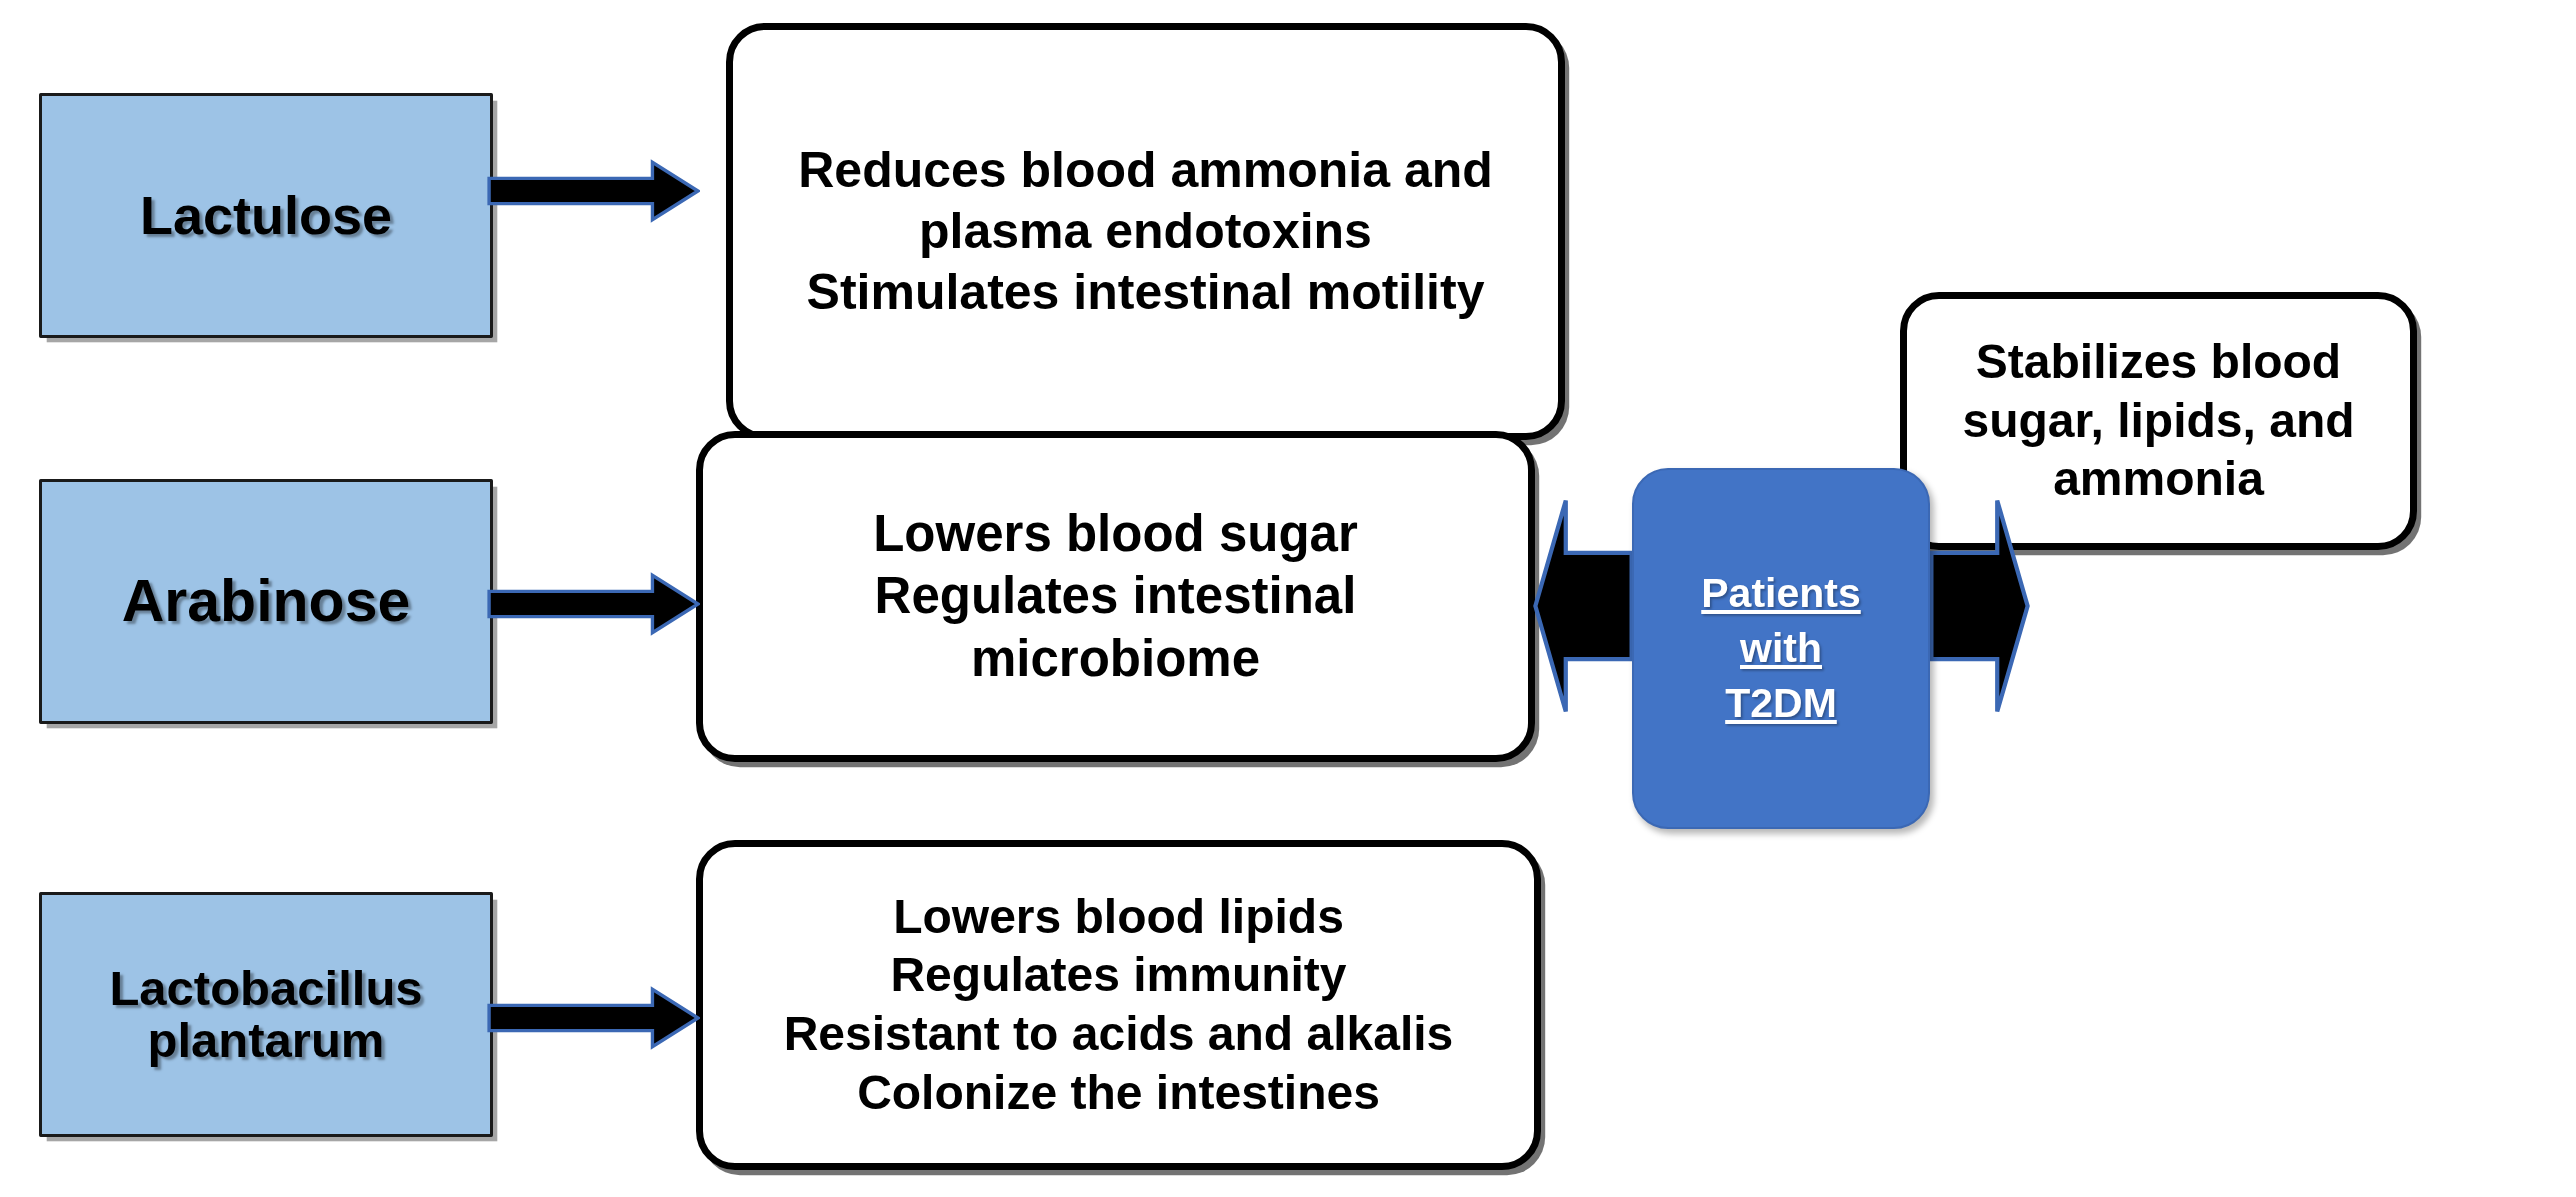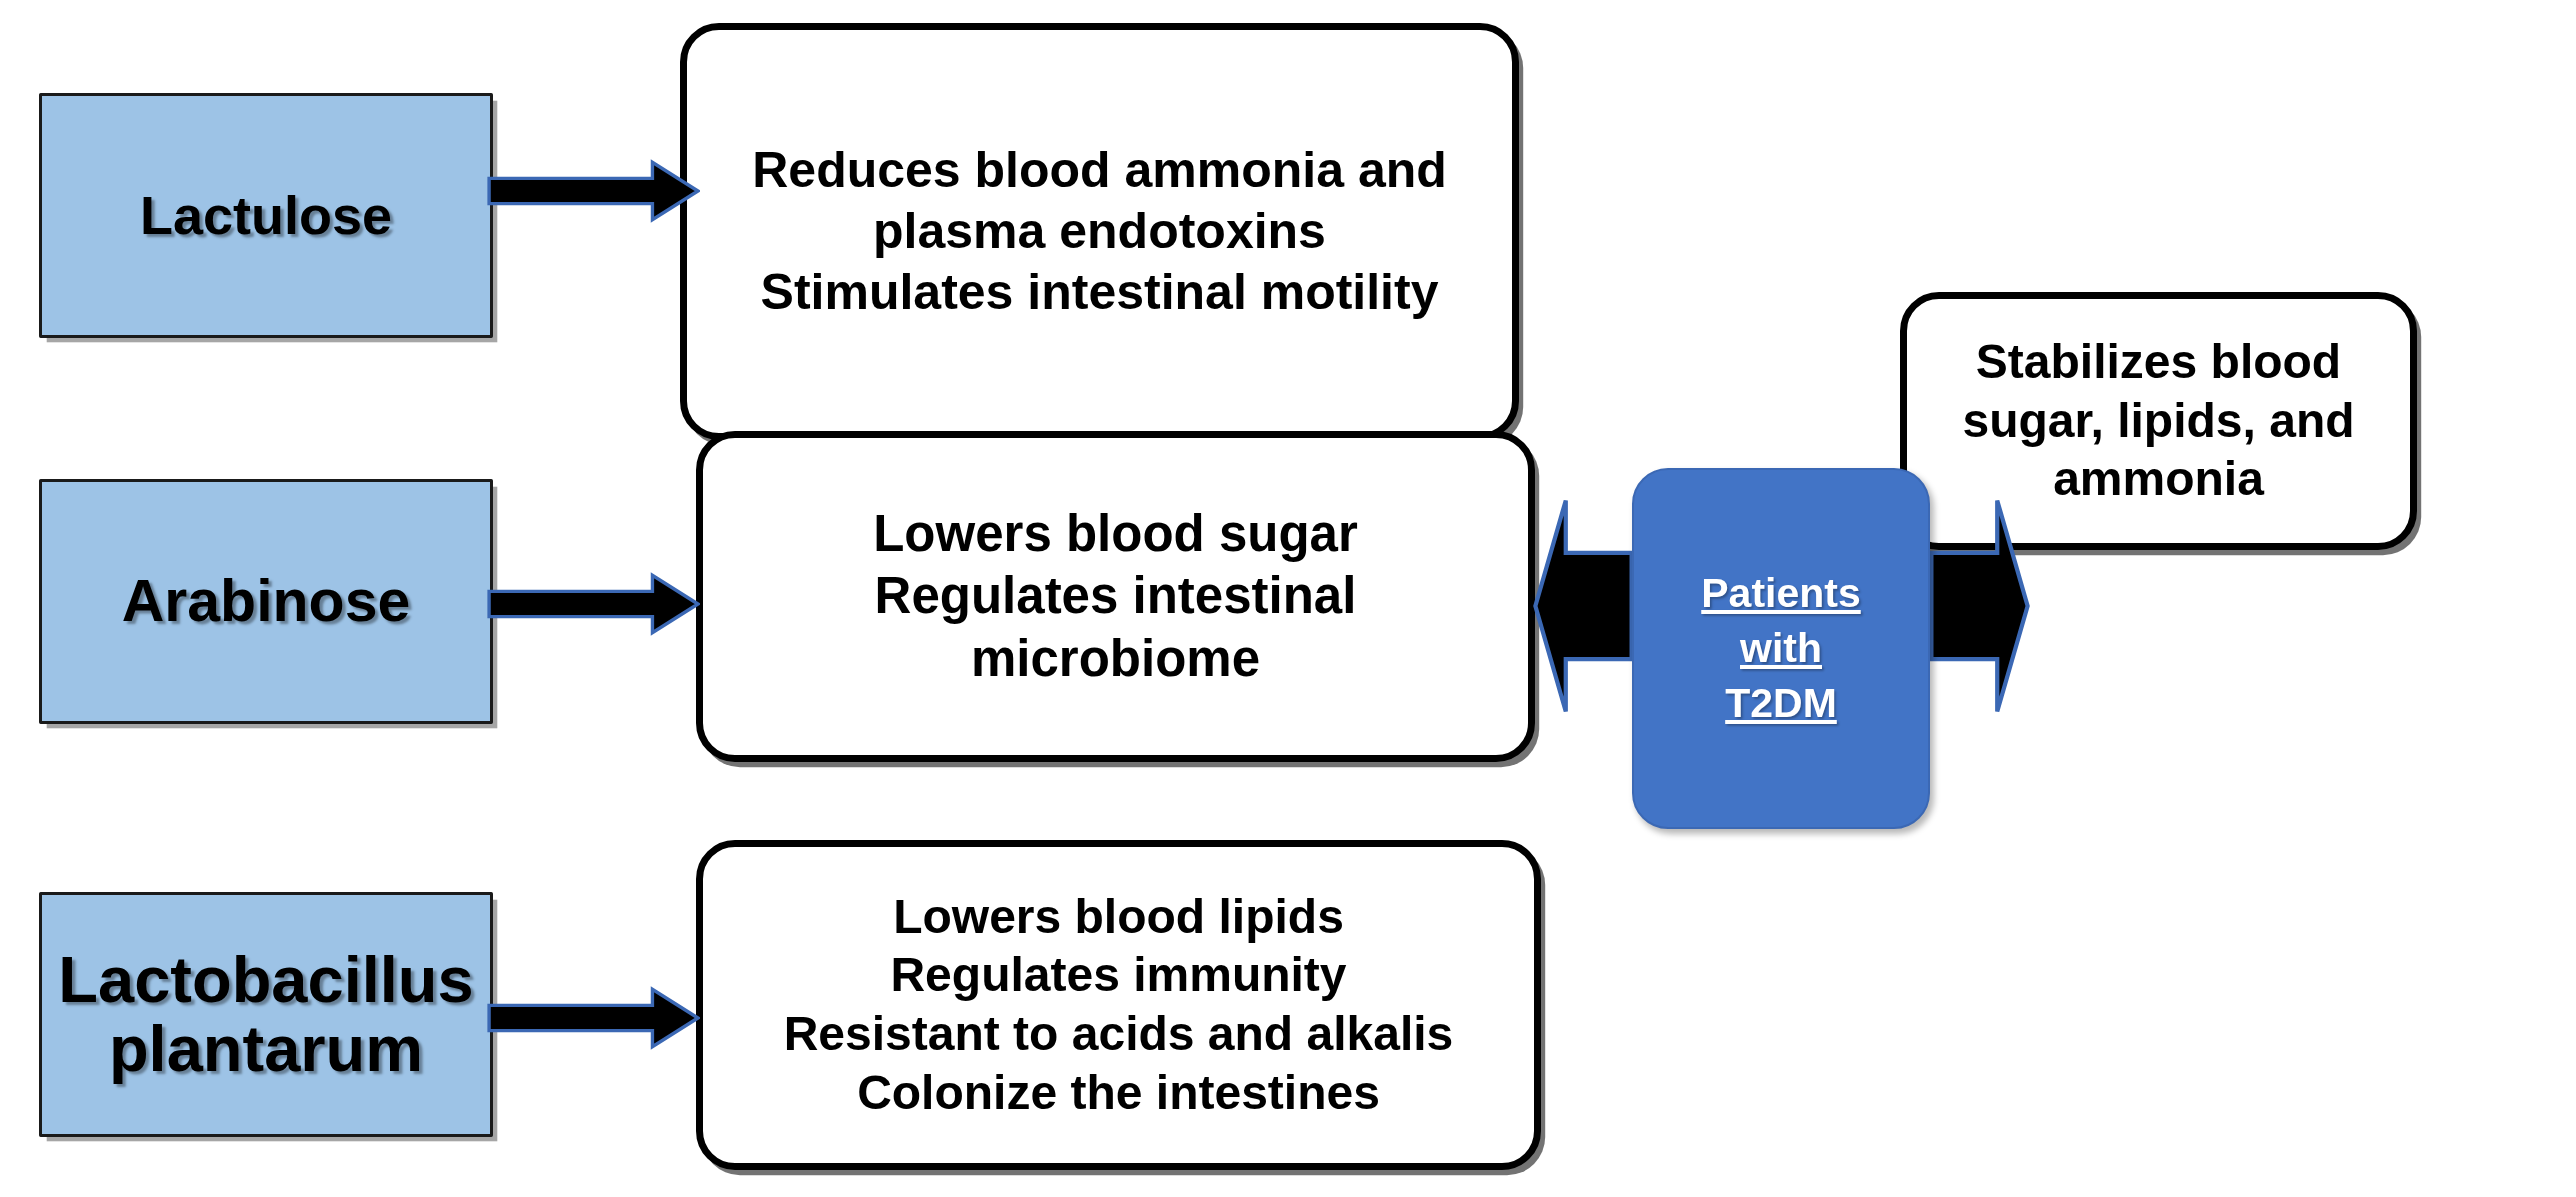--- a/index.html
+++ b/index.html
@@ -86,21 +86,21 @@
   
   .block-arrow {
     position: absolute;
     z-index: 3;
   }
   .block-arrow svg { display: block; }
 
   
   .fs-src-1 { font-size: 54px; margin-top: 28px; }
   .fs-src-2 { font-size: 59px; }
-  .fs-src-3 { font-size: 65px; }
+  .fs-src-3 { font-size: 49px; }
   .fs-white-1 { font-size: 50px; }
   .fs-white-2 { font-size: 51px; }
   .fs-white-3 { font-size: 48px; }
   .fs-right { font-size: 48px; }
   .fs-center { font-size: 41px; text-decoration: underline; }
 </style>
 </head>
 <body>
 
 <div id="canvas">
@@ -129,21 +129,21 @@
       <path d="M2 23 L196 23 L196 4 L250 38 L196 72 L196 53 L2 53 Z" fill="#000000" stroke="#3B68B4" stroke-width="4"></path>
     </svg>
   </div>
 
   <div class="thin-arrow" style="left:487px; top:986px; width:213px; height:64px;">
     <svg width="213" height="64" viewBox="0 0 252 76">
       <path d="M2 23 L196 23 L196 4 L250 38 L196 72 L196 53 L2 53 Z" fill="#000000" stroke="#3B68B4" stroke-width="4"></path>
     </svg>
   </div>
 
-  <div class="node white-box fs-white-1" style="left:680px; top:23px; width:839px; height:417px;">
+  <div class="node white-box fs-white-1" style="left:726px; top:23px; width:839px; height:417px;">
     <span class="white-label">Reduces blood ammonia and
 plasma endotoxins
 Stimulates intestinal motility</span>
   </div>
 
   <div class="node white-box fs-white-3" style="left:696px; top:840px; width:845px; height:330px;">
     <span class="white-label">Lowers blood lipids
 Regulates immunity
 Resistant to acids and alkalis
 Colonize the intestines</span>

